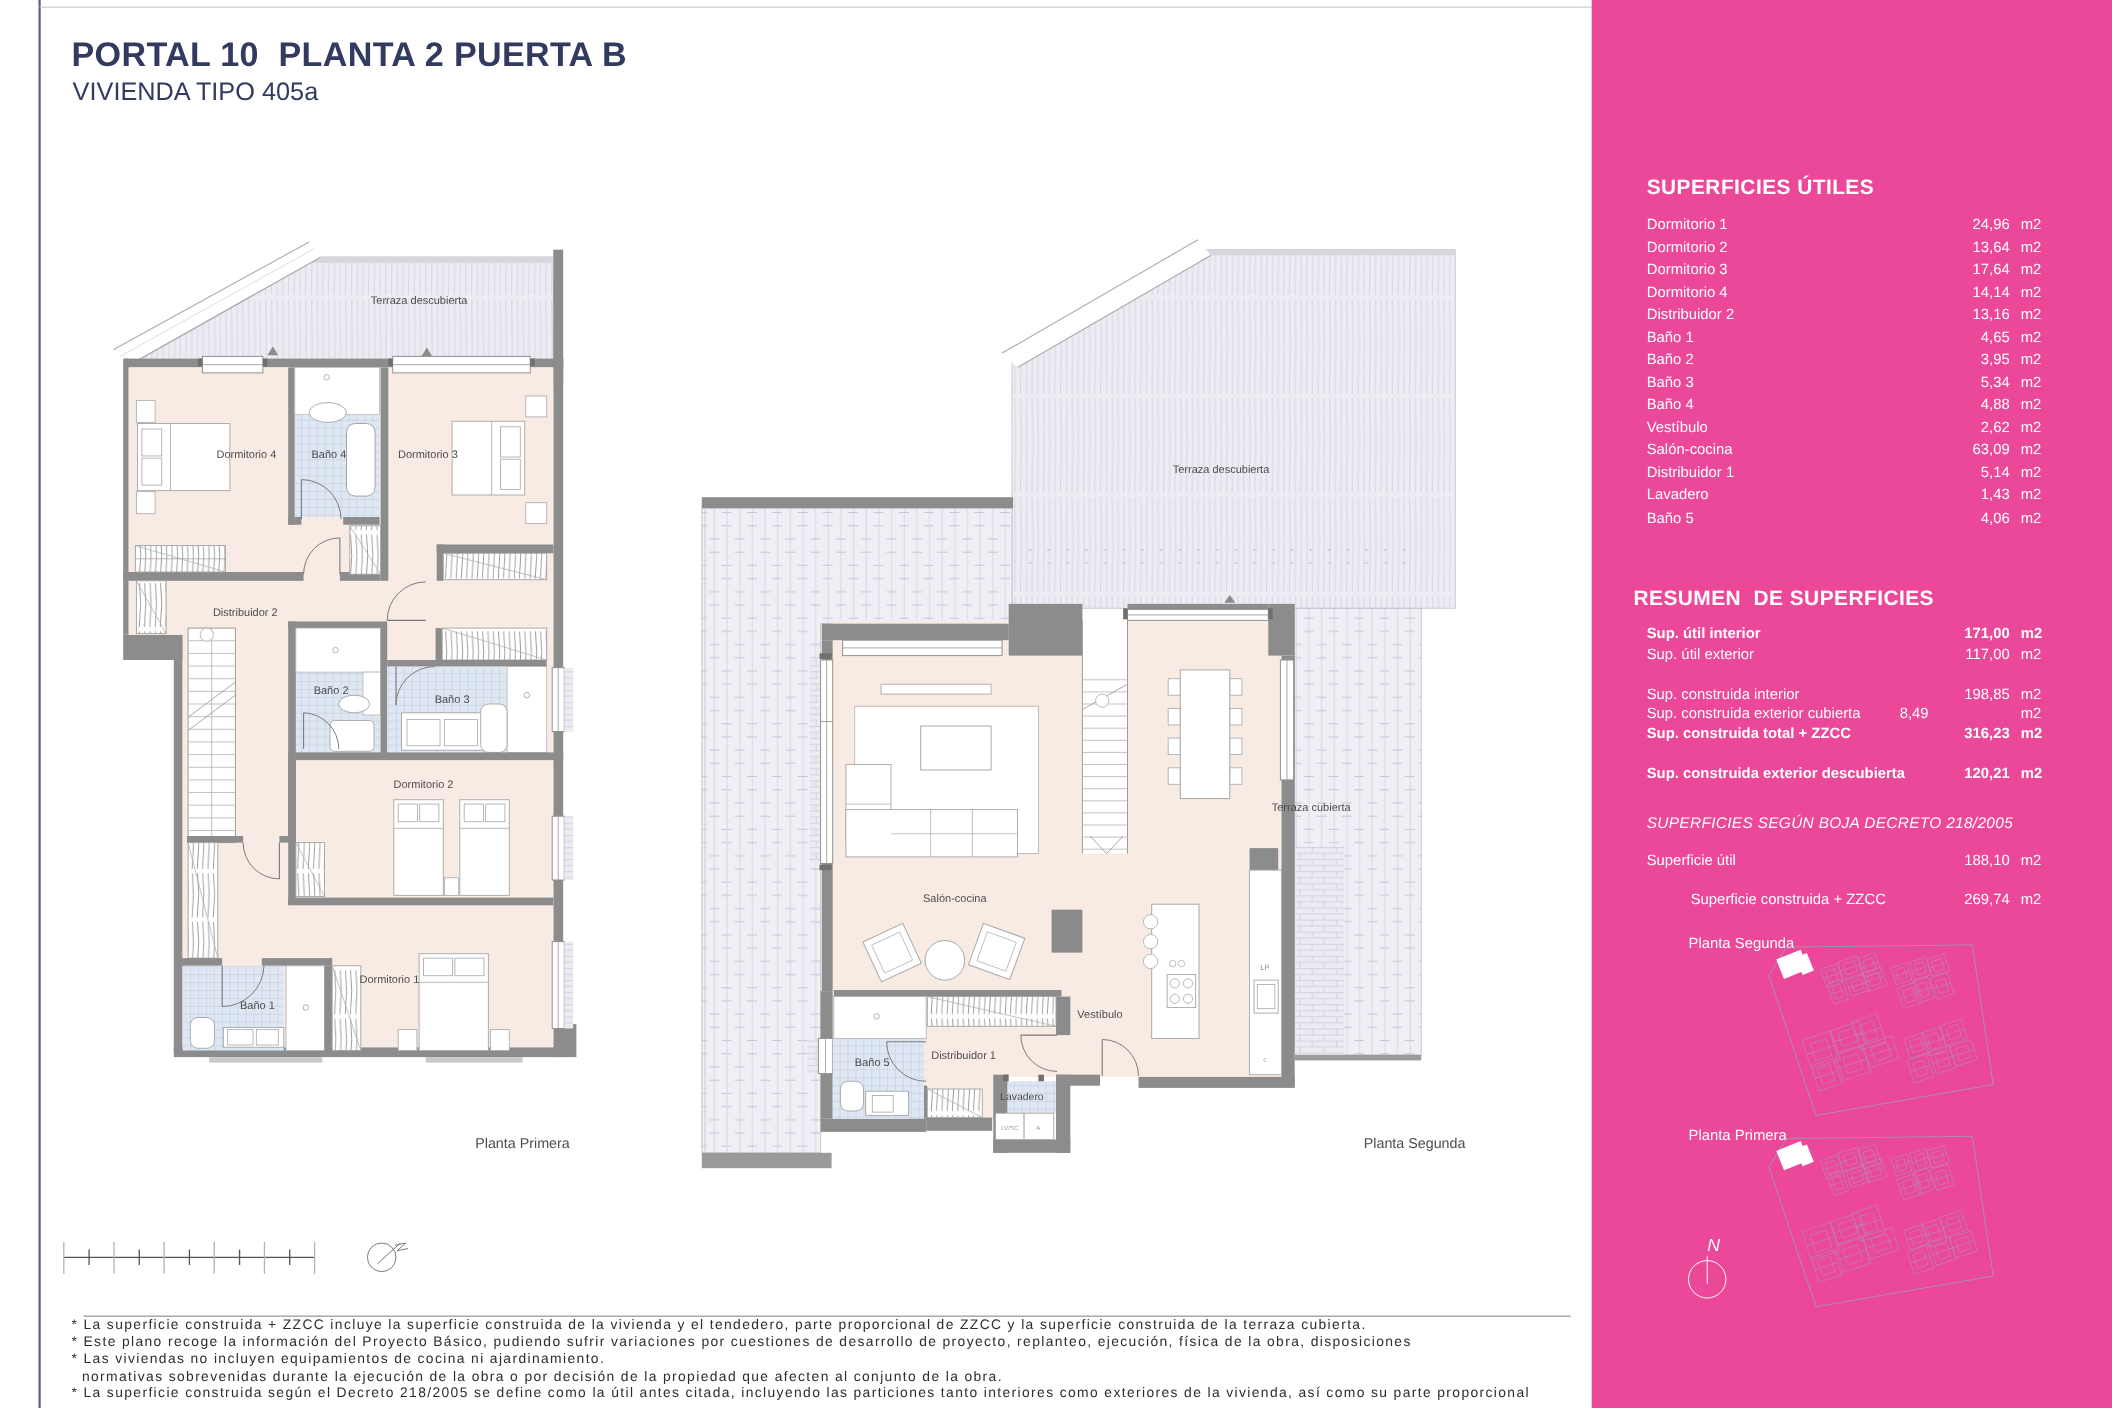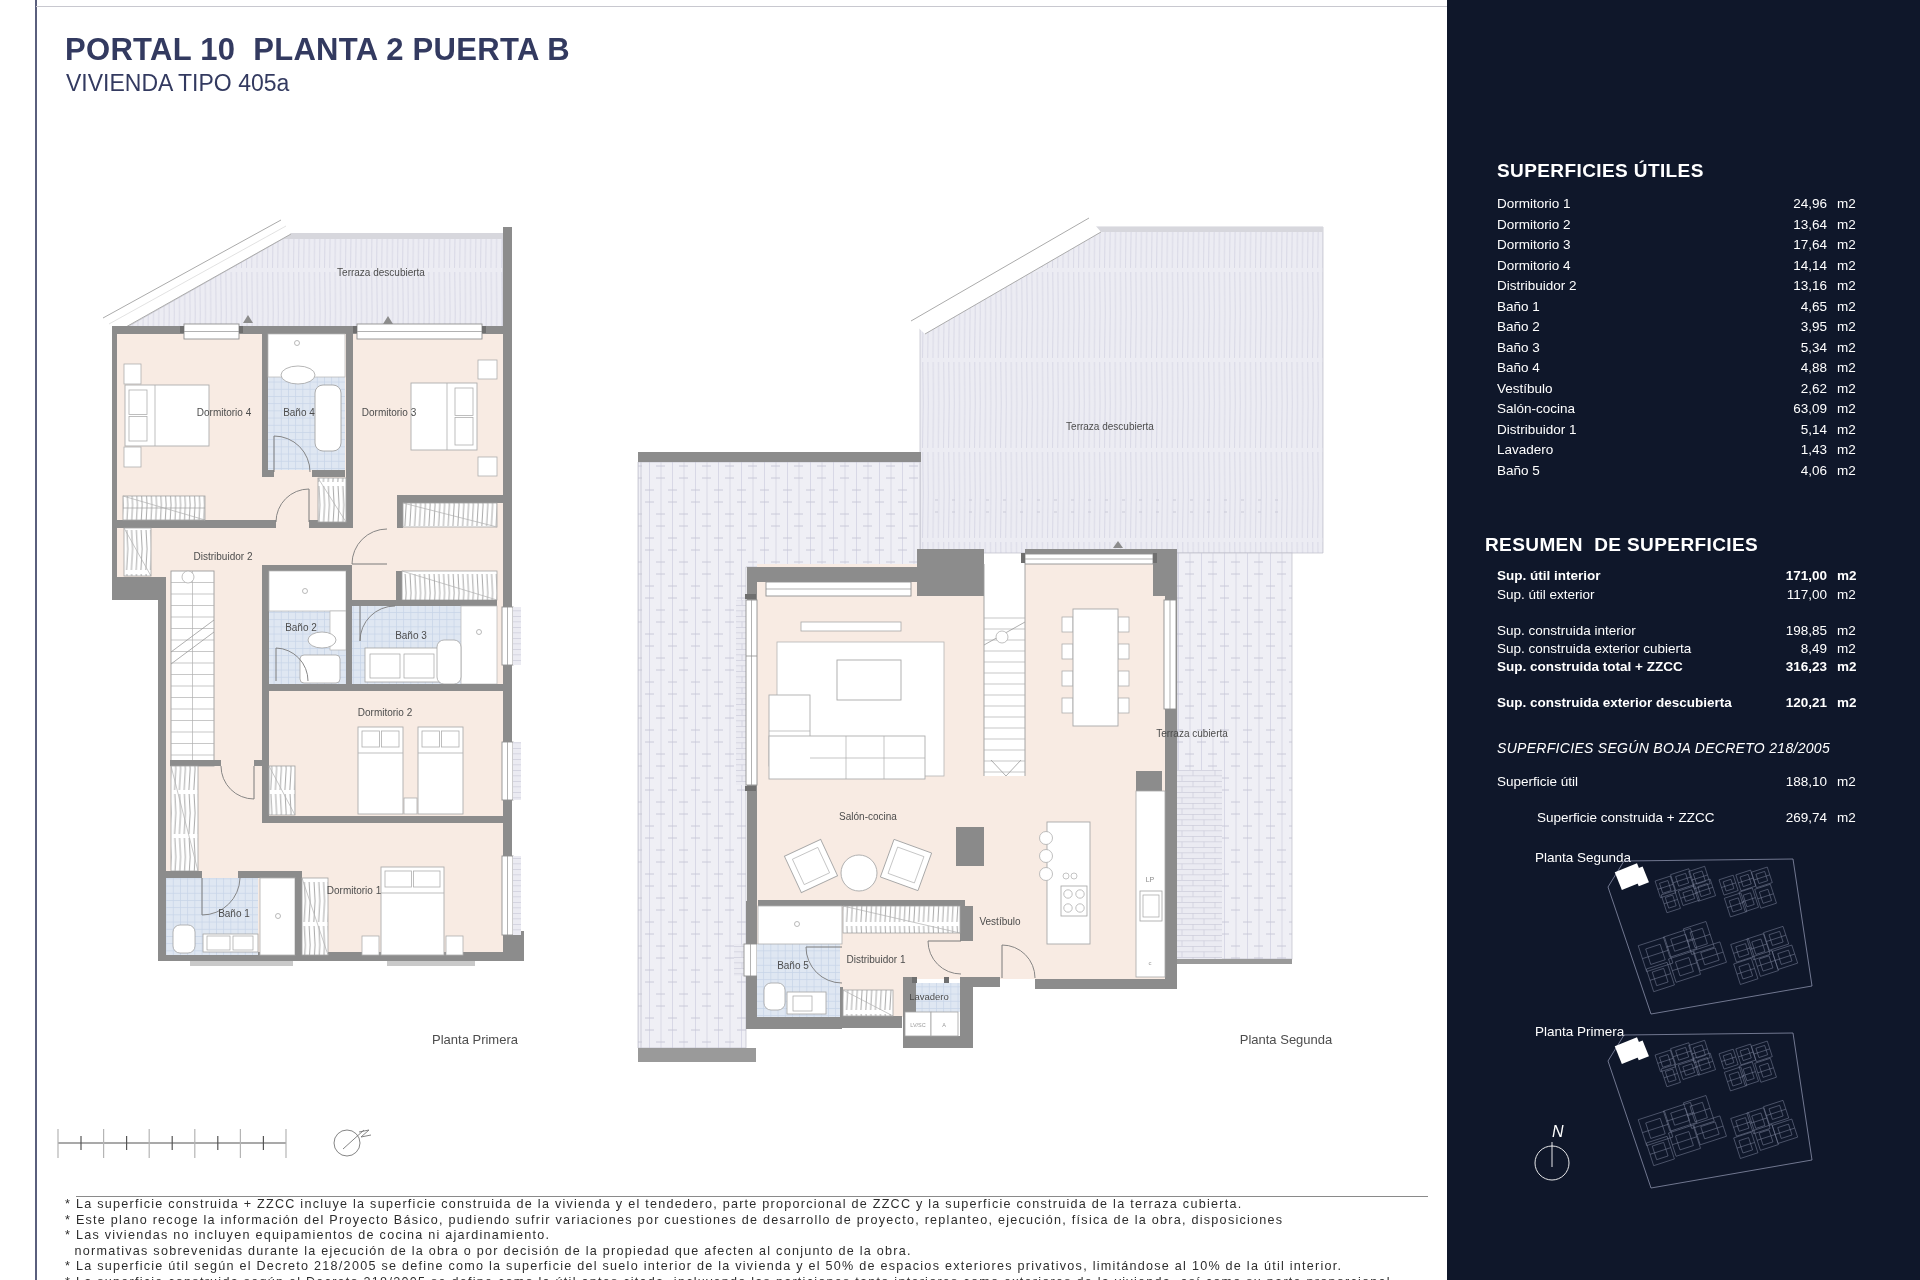--- a/index.html
+++ b/index.html
@@ -512,21 +512,21 @@
 <line x1="263.4" y1="1136" x2="263.4" y2="1150" stroke="#555555" stroke-width="1.2"></line>
 </g>
 
 <g>
 <circle cx="347" cy="1143" r="13" fill="none" stroke="#777777" stroke-width="0.9"></circle>
 <line x1="343" y1="1149" x2="364" y2="1130" stroke="#777777" stroke-width="0.9"></line>
 <path d="M 359,1132 L 369,1130 L 361,1137 L 371,1135" fill="none" stroke="#777777" stroke-width="0.9"></path>
 </g>
 </svg>
 
-<div class="abs" style="left:1447px;top:0;width:473px;height:1280px;background:#0f172a;color:#ffffff;">
+<div class="abs" style="left:1447px;top:0;width:473px;height:1280px;background:#ec4899;color:#ffffff;">
 
 <div class="abs" style="left:50px;top:160px;font-size:19px;font-weight:bold;letter-spacing:0.4px;">SUPERFICIES ÚTILES</div>
 
 <div class="abs" style="left:50px;top:196px;width:420px;font-size:13.5px;">
 <div style="position:absolute;left:0;top:0px;">Dormitorio 1</div>
         <div style="position:absolute;left:230px;top:0px;width:100px;text-align:right;">24,96</div>
         <div style="position:absolute;left:340px;top:0px;">m2</div>
 <div style="position:absolute;left:0;top:20.5px;">Dormitorio 2</div>
         <div style="position:absolute;left:230px;top:20.5px;width:100px;text-align:right;">13,64</div>
         <div style="position:absolute;left:340px;top:20.5px;">m2</div>
@@ -574,21 +574,21 @@
 <div style="position:absolute;left:0;top:0px;font-weight:bold;">Sup. útil interior</div>
         <div style="position:absolute;left:230px;top:0px;width:100px;text-align:right;font-weight:bold;">171,00</div>
         <div style="position:absolute;left:340px;top:0px;font-weight:bold;">m2</div>
 <div style="position:absolute;left:0;top:19px;font-weight:normal;">Sup. útil exterior</div>
         <div style="position:absolute;left:230px;top:19px;width:100px;text-align:right;font-weight:normal;">117,00</div>
         <div style="position:absolute;left:340px;top:19px;font-weight:normal;">m2</div>
 <div style="position:absolute;left:0;top:55px;font-weight:normal;">Sup. construida interior</div>
         <div style="position:absolute;left:230px;top:55px;width:100px;text-align:right;font-weight:normal;">198,85</div>
         <div style="position:absolute;left:340px;top:55px;font-weight:normal;">m2</div>
 <div style="position:absolute;left:0;top:73px;font-weight:normal;">Sup. construida exterior cubierta</div>
-        <div style="position:absolute;left:230px;top:73px;width:100px;text-align:right;font-weight:normal;">8,49</div>
+        <div style="position:absolute;left:230px;top:73px;width:100px;text-align:left;font-weight:normal;">8,49</div>
         <div style="position:absolute;left:340px;top:73px;font-weight:normal;">m2</div>
 <div style="position:absolute;left:0;top:91px;font-weight:bold;">Sup. construida total + ZZCC</div>
         <div style="position:absolute;left:230px;top:91px;width:100px;text-align:right;font-weight:bold;">316,23</div>
         <div style="position:absolute;left:340px;top:91px;font-weight:bold;">m2</div>
 <div style="position:absolute;left:0;top:127px;font-weight:bold;">Sup. construida exterior descubierta</div>
         <div style="position:absolute;left:230px;top:127px;width:100px;text-align:right;font-weight:bold;">120,21</div>
         <div style="position:absolute;left:340px;top:127px;font-weight:bold;">m2</div>
 </div>
 
 <div class="abs" style="left:50px;top:740px;font-size:14px;font-style:italic;letter-spacing:0.3px;">SUPERFICIES SEGÚN BOJA DECRETO 218/2005</div>
@@ -789,16 +789,15 @@
 </svg>
 </div>
 
 <div class="abs" style="left:76px;top:1196px;width:1352px;height:1px;background:#8a8a8a;"></div>
 
 <div class="abs" style="left:65px;top:1197px;width:1400px;font-size:12.6px;color:#2d2d2d;line-height:15.6px;letter-spacing:1.25px;">
 <div>* La superficie construida + ZZCC incluye la superficie construida de la vivienda y el tendedero, parte proporcional de ZZCC y la superficie construida de la terraza cubierta.</div>
 <div>* Este plano recoge la información del Proyecto Básico, pudiendo sufrir variaciones por cuestiones de desarrollo de proyecto, replanteo, ejecución, física de la obra, disposiciones</div>
 <div>* Las viviendas no incluyen equipamientos de cocina ni ajardinamiento.</div>
 <div>&nbsp;&nbsp;normativas sobrevenidas durante la ejecución de la obra o por decisión de la propiedad que afecten al conjunto de la obra.</div>
-<div>* La superficie útil según el Decreto 218/2005 se define como la superficie del suelo interior de la vivienda y el 50% de espacios exteriores privativos, limitándose al 10% de la útil interior.</div>
 <div>* La superficie construida según el Decreto 218/2005 se define como la útil antes citada, incluyendo las particiones tanto interiores como exteriores de la vivienda, así como su parte proporcional</div>
 </div>
 </div>
 
 </body></html>

